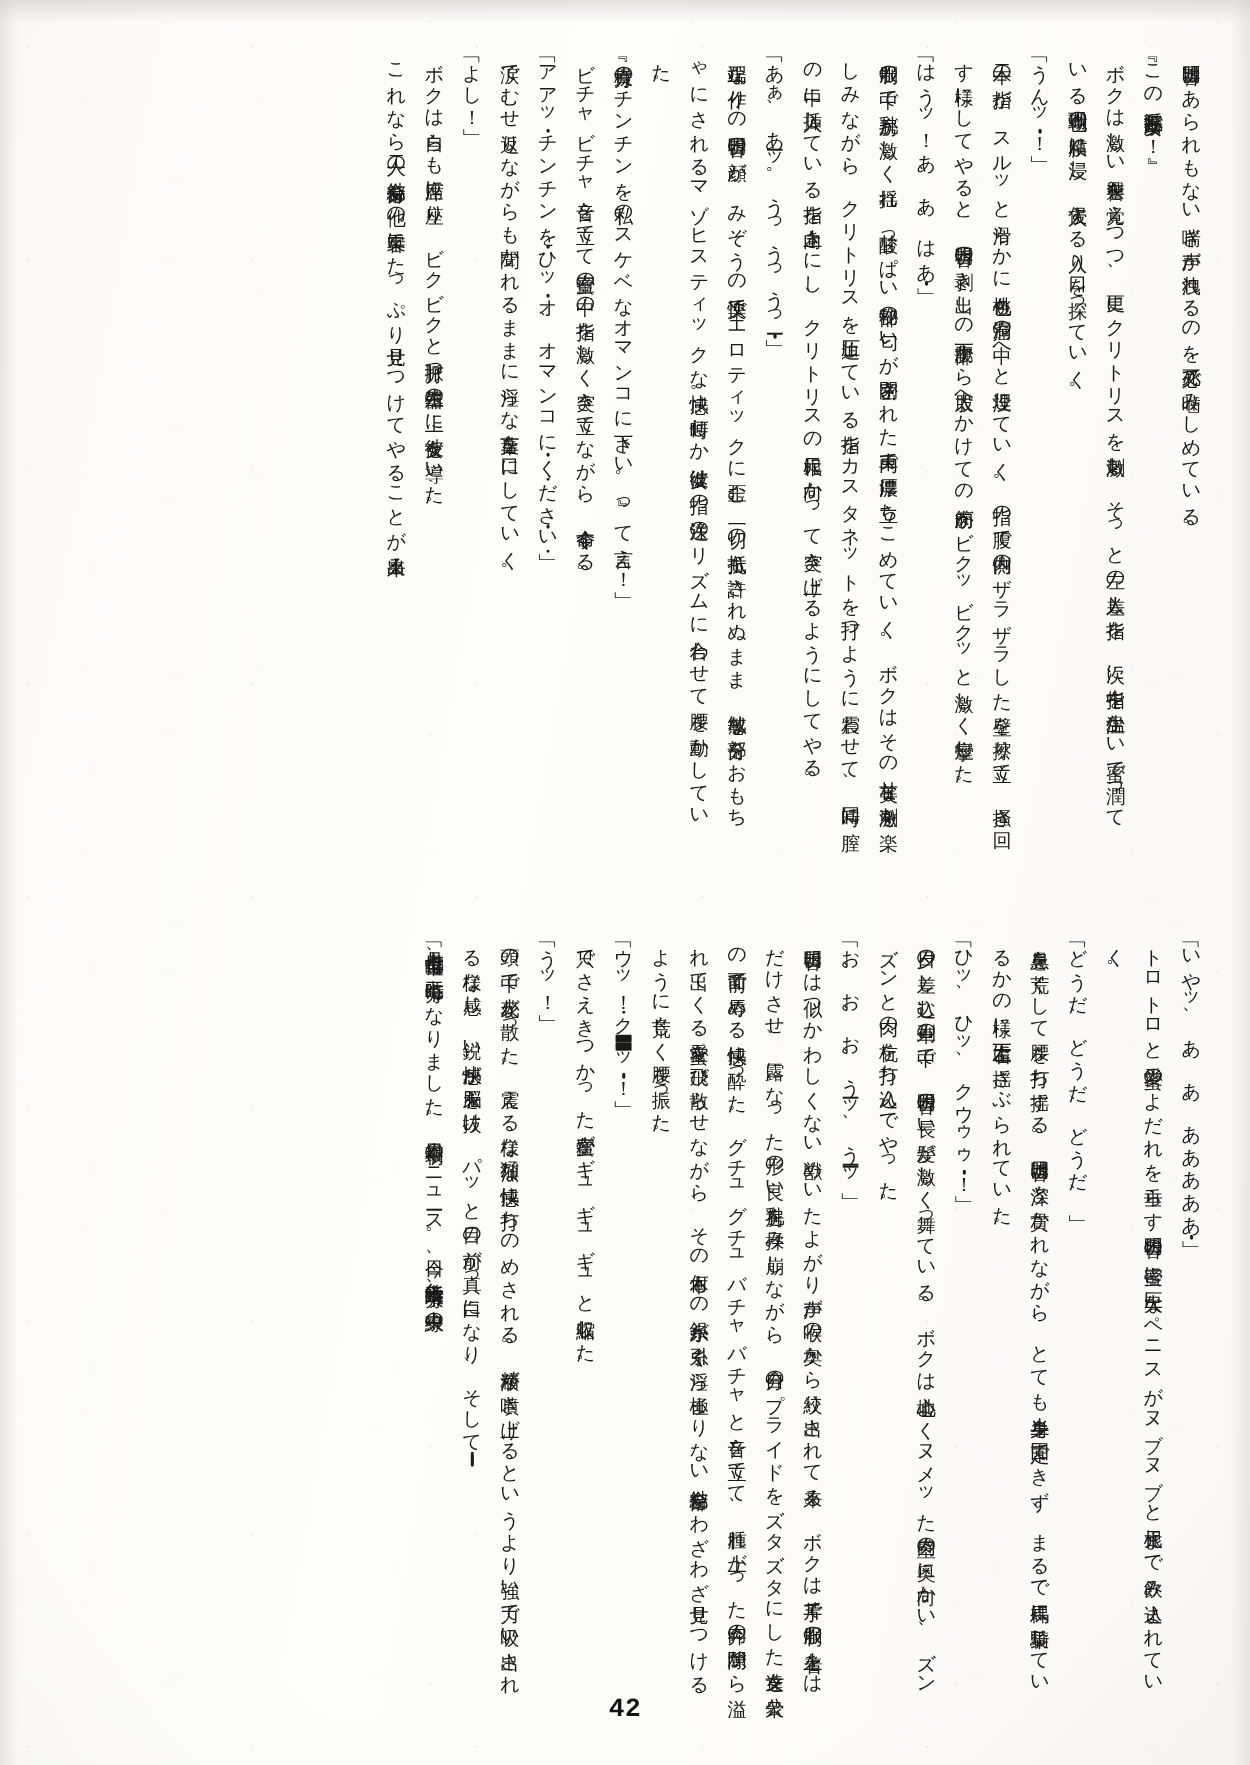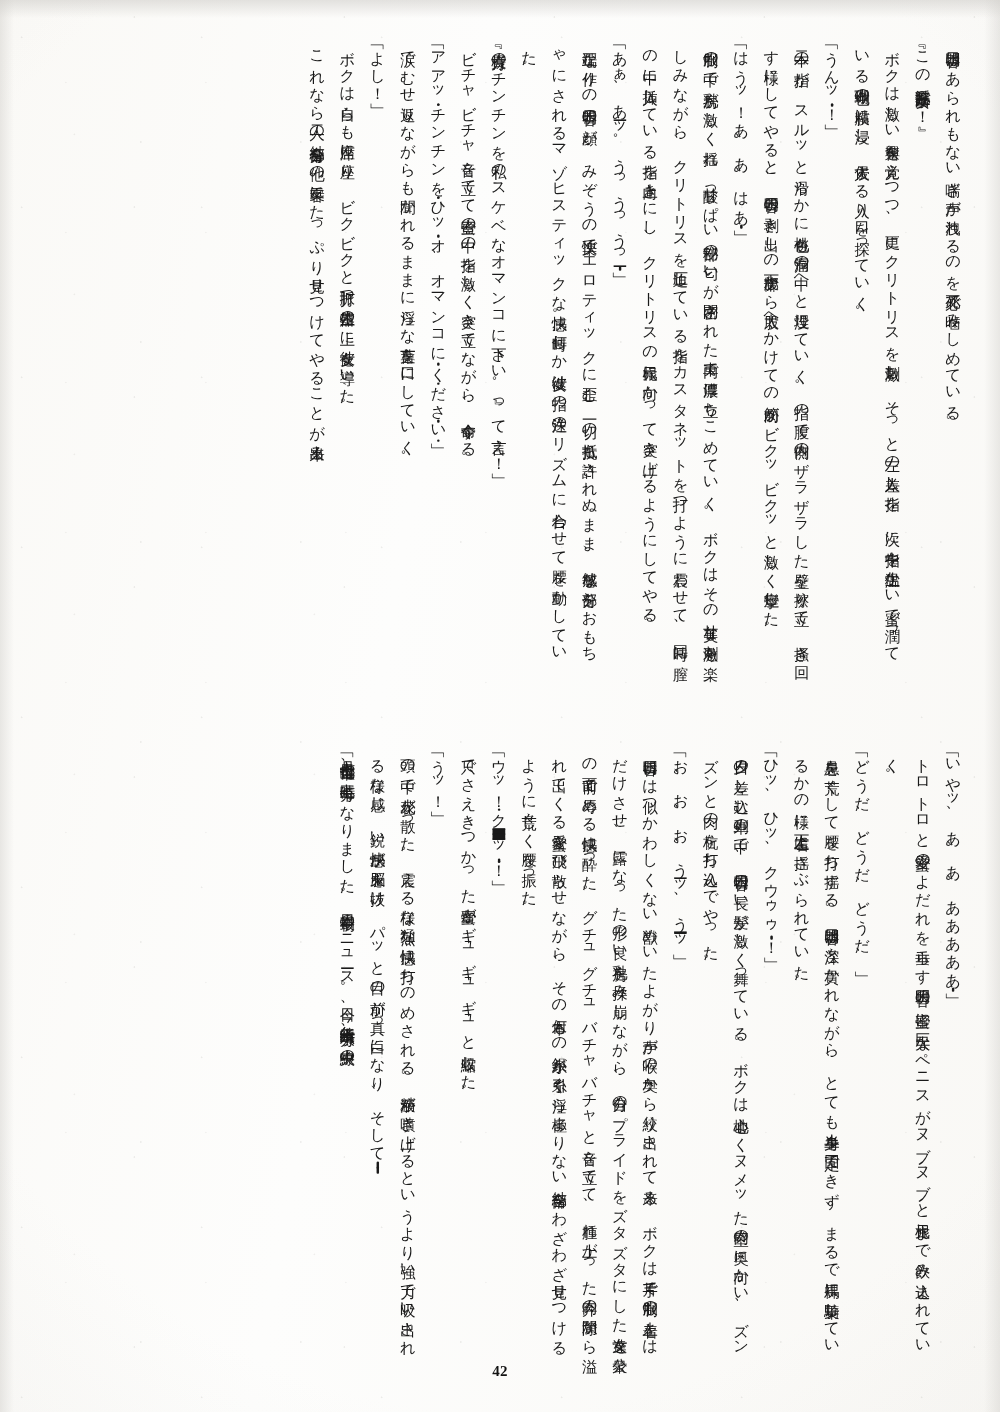--- a/index.html
+++ b/index.html
@@ -78,23 +78,23 @@
     height: 600px;
     width: 905px;
   }
 
   #page-number {
     position: absolute;
     left: 0;
     right: 0;
     bottom: 32px;
     text-align: center;
-    font-size: 15px;
+    font-size: 21px;
     font-weight: 700;
-    font-family: Liberation Serif, serif;
+    font-family: Liberation Mono, monospace;
     color: #121212;
     letter-spacing: 0.02em;
   }
 
   
   #speckle {
     position: absolute;
     inset: 0;
     opacity: 0.33;
     pointer-events: none;

